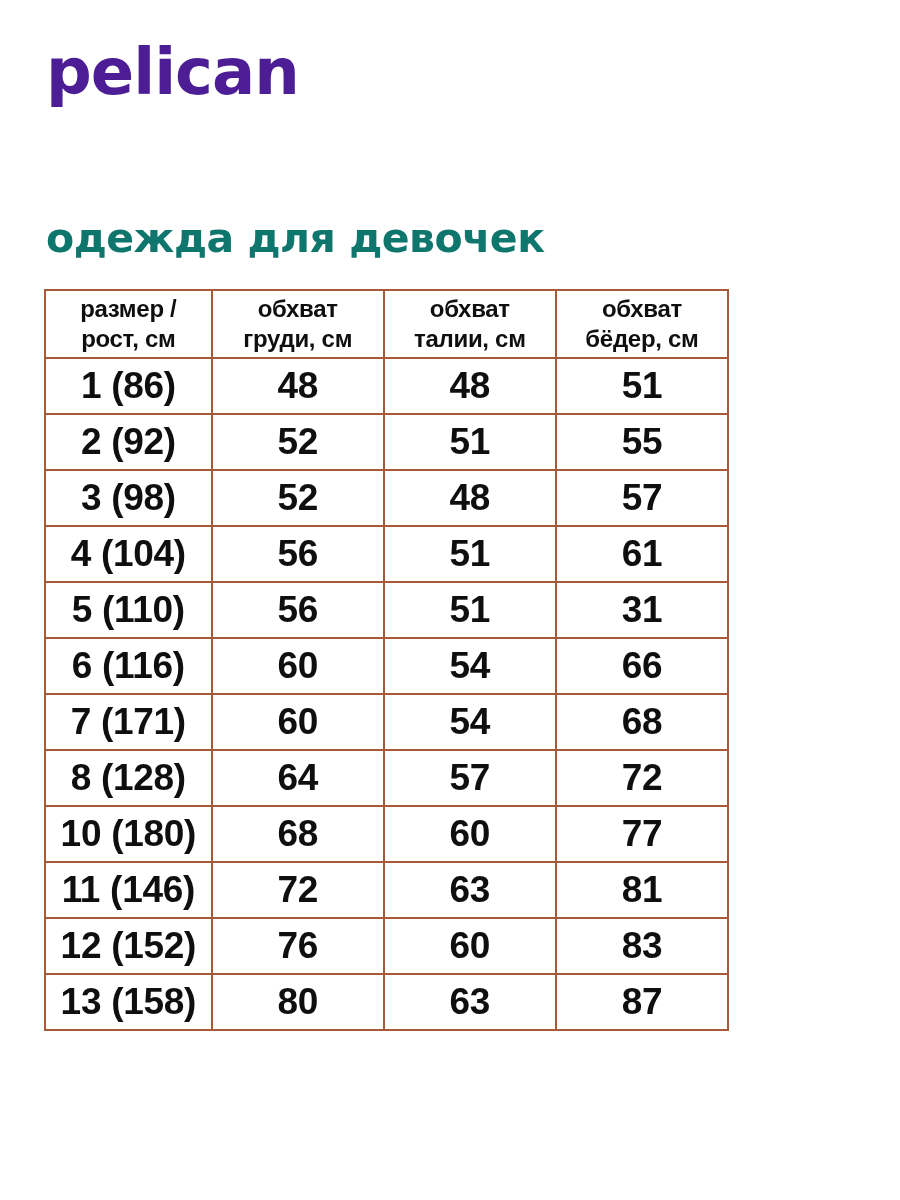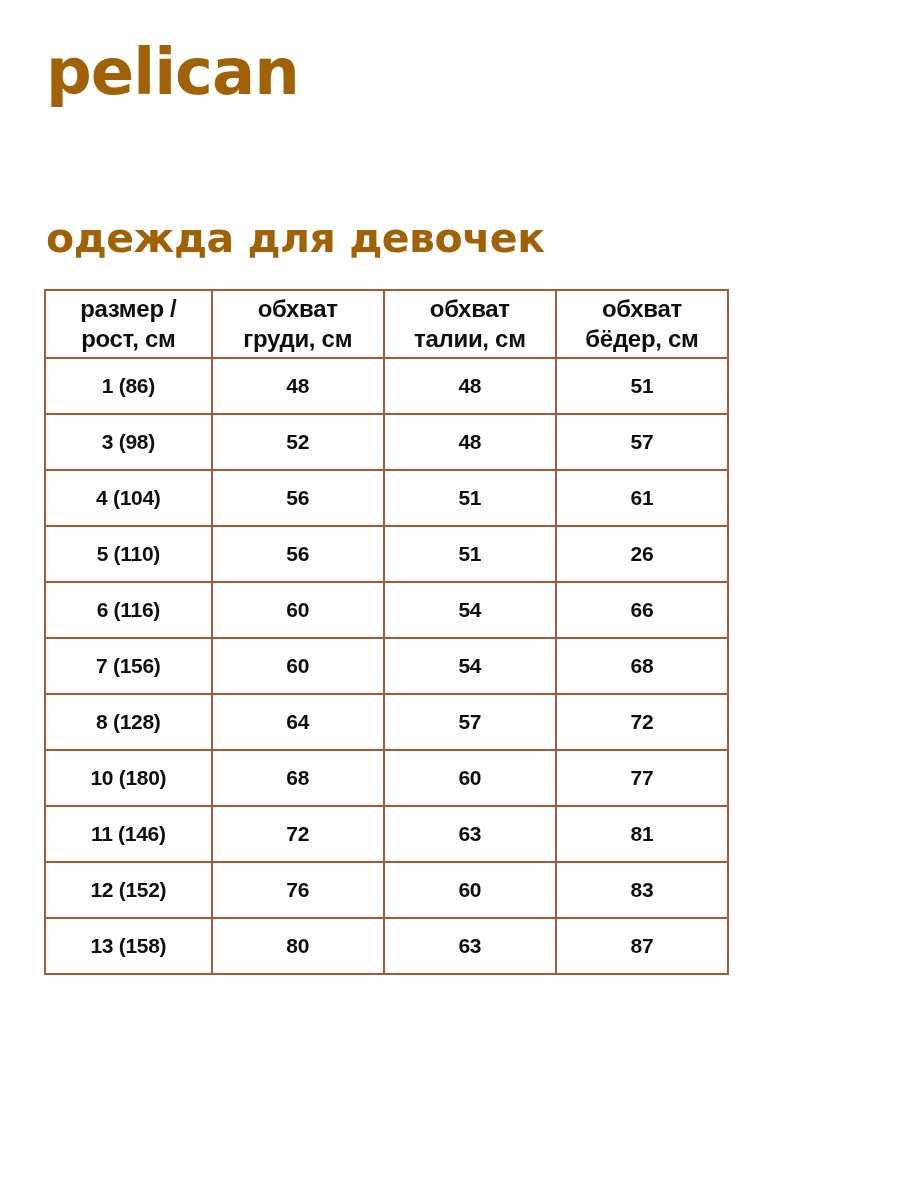--- a/index.html
+++ b/index.html
@@ -15,30 +15,30 @@
     color: #0f0f0f;
     overflow: hidden;
   }
   .logo {
     margin: 34px 0 0 46px;
     font-family: "DejaVu Sans", sans-serif;
     font-weight: bold;
     font-size: 64px;
     line-height: 1.2;
     letter-spacing: -1px;
-    color: #a16207;
+    color: #4c1d95;
   }
   .page-title {
     margin: 104px 0 0 46px;
     font-family: "DejaVu Sans", sans-serif;
     font-weight: bold;
     font-size: 41px;
     line-height: 1.15;
     letter-spacing: -0.5px;
-    color: #a16207;
+    color: #0f766e;
   }
   table.size-table {
     margin: 27px 0 0 44px;
     width: 685px;
     border-collapse: collapse;
     table-layout: fixed;
   }
   table.size-table th,
   table.size-table td {
     border: 2px solid #a85a38;
@@ -49,21 +49,21 @@
   }
   table.size-table th {
     height: 64px;
     font-size: 24px;
     line-height: 1.25;
     white-space: pre-line;
     letter-spacing: -0.3px;
   }
   table.size-table td {
     height: 52px;
-    font-size: 21px;
+    font-size: 37px;
     letter-spacing: -0.3px;
   }
   col.c-size  { width: 24.4%; }
   col.c-chest { width: 25.2%; }
   col.c-waist { width: 25.2%; }
   col.c-hips  { width: 25.2%; }
 </style>
 </head>
 <body>
 
@@ -91,45 +91,51 @@
     </tr>
   </thead>
   <tbody>
     <tr>
       <td>1 (86)</td>
       <td>48</td>
       <td>48</td>
       <td>51</td>
     </tr>
     <tr>
+      <td>2 (92)</td>
+      <td>52</td>
+      <td>51</td>
+      <td>55</td>
+    </tr>
+    <tr>
       <td>3 (98)</td>
       <td>52</td>
       <td>48</td>
       <td>57</td>
     </tr>
     <tr>
       <td>4 (104)</td>
       <td>56</td>
       <td>51</td>
       <td>61</td>
     </tr>
     <tr>
       <td>5 (110)</td>
       <td>56</td>
       <td>51</td>
-      <td>26</td>
+      <td>31</td>
     </tr>
     <tr>
       <td>6 (116)</td>
       <td>60</td>
       <td>54</td>
       <td>66</td>
     </tr>
     <tr>
-      <td>7 (156)</td>
+      <td>7 (171)</td>
       <td>60</td>
       <td>54</td>
       <td>68</td>
     </tr>
     <tr>
       <td>8 (128)</td>
       <td>64</td>
       <td>57</td>
       <td>72</td>
     </tr>

